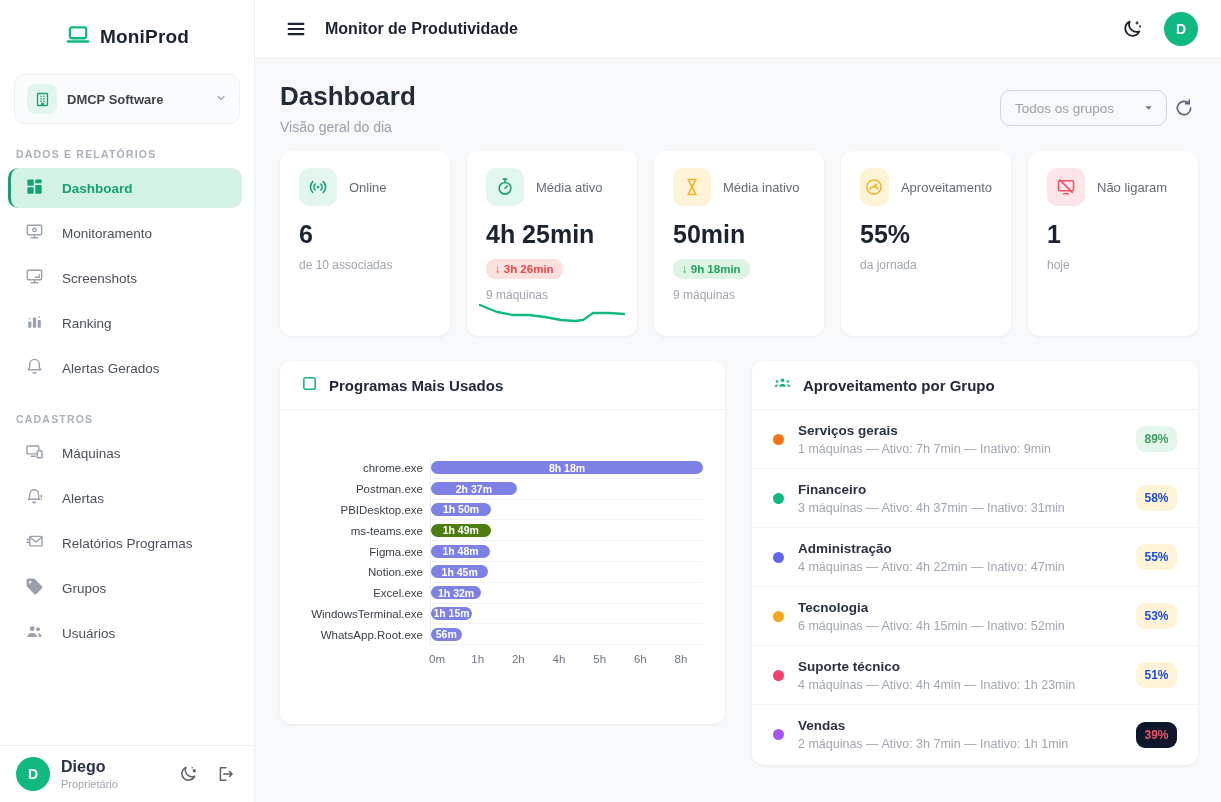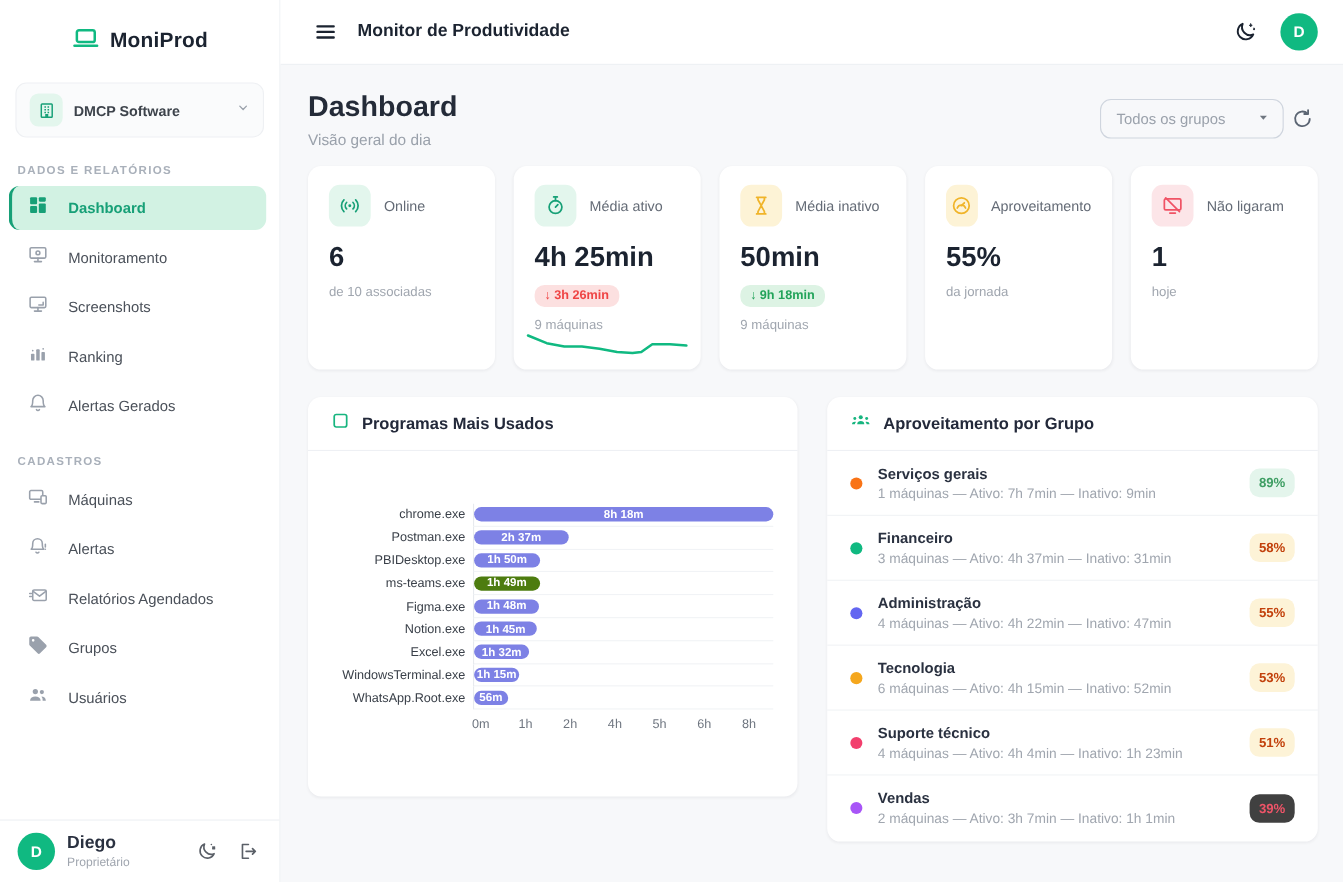--- a/index.html
+++ b/index.html
@@ -76,22 +76,22 @@
 
   .groups-panel { width:446px; height:404px; }
   .grow { display:flex; align-items:center; padding:0 21px; height:59px; border-bottom:1px solid #f1f3f6; }
   .grow:last-child { border-bottom:none; }
   .gdot { width:11px; height:11px; border-radius:50%; margin-right:14px; flex:0 0 auto; }
   .ginfo { flex:1; min-width:0; }
   .gname { font-size:13.5px; font-weight:700; color:#2a3140; }
   .gmeta { font-size:12.5px; color:#a0a6af; margin-top:4px; white-space:nowrap; }
   .gbadge { min-width:41px; text-align:center; padding:6px 8px; border-radius:9px; font-size:12px; font-weight:700; }
   .tone-green { background:#e4f5ec; color:#3e9e63; }
-  .tone-amber { background:#fdf3d7; color:#c2410c; }
-  .tone-red   { background:#404040; color:#ee5468; }
+  .tone-amber { background:#fdf3d7; color:#1d4ed8; }
+  .tone-red   { background:#0f172a; color:#ee5468; }
 </style>
 </head>
 <body>
 
 <div class="app">
 
   <aside class="sidebar">
     <div class="logo-row">
       <span>
         <svg width="26" height="26" viewBox="0 0 24 24" fill="none" stroke="#10b981" stroke-width="2.1" stroke-linecap="round" stroke-linejoin="round">
@@ -202,21 +202,21 @@
     </div>
 
     <div class="nav-item">
       <span>
         <svg width="19" height="19" viewBox="0 0 24 24" fill="none" stroke="#9aa1ac" stroke-width="1.8" stroke-linecap="round" stroke-linejoin="round">
             <rect x="6" y="5.5" width="15.5" height="12" rx="1.5"></rect>
             <path d="M6.5 7l7.3 5.5L21 7"></path>
             <path d="M2.5 9.5h2M2.5 13h2"></path>
           </svg>
       </span>
-      <span class="nav-label">Relatórios Agendados</span>
+      <span class="nav-label">Relatórios Programas</span>
     </div>
 
     <div class="nav-item">
       <span>
         <svg width="19" height="19" viewBox="0 0 24 24" fill="#9aa1ac">
             <path d="M21.4 11.6l-9-9A2 2 0 0 0 11 2H4a2 2 0 0 0-2 2v7c0 .5.2 1 .6 1.4l9 9a2 2 0 0 0 2.8 0l7-7a2 2 0 0 0 0-2.8zM6.5 8A1.5 1.5 0 1 1 8 6.5 1.5 1.5 0 0 1 6.5 8z"></path>
           </svg>
       </span>
       <span class="nav-label">Grupos</span>
     </div>

